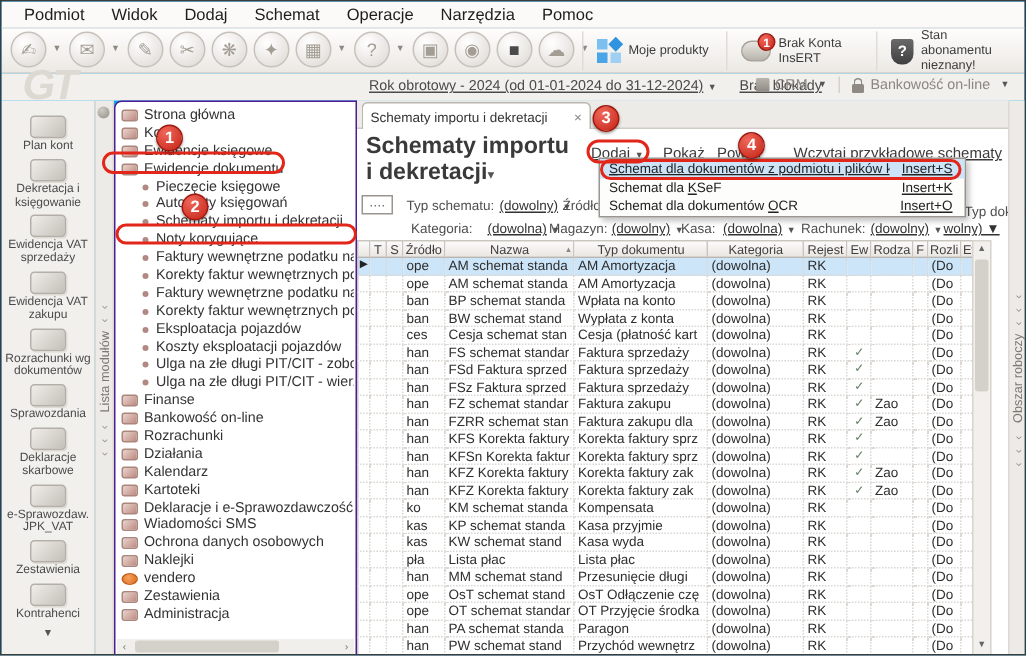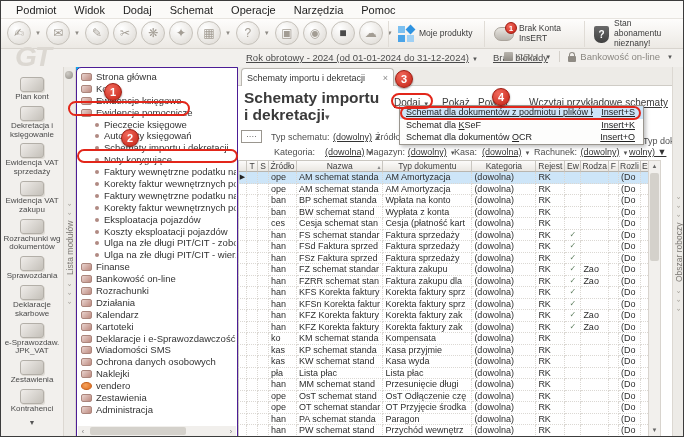--- a/index.html
+++ b/index.html
@@ -260,21 +260,21 @@
         <div class="trow">
           <span class="tic"></span>
           <span>Konta</span>
         </div>
         <div class="trow">
           <span class="tic"></span>
           <span>Ewidencje księgowe</span>
         </div>
         <div class="trow">
           <span class="tic"></span>
-          <span>Ewidencje pomocnicze</span>
+          <span>Ewidencje dokumentu</span>
         </div>
         <div class="trow">
           <span class="bullet"></span>
           <span>Pieczęcie księgowe</span>
         </div>
         <div class="trow">
           <span class="bullet"></span>
           <span>Automaty księgowań</span>
         </div>
         <div class="trow">

